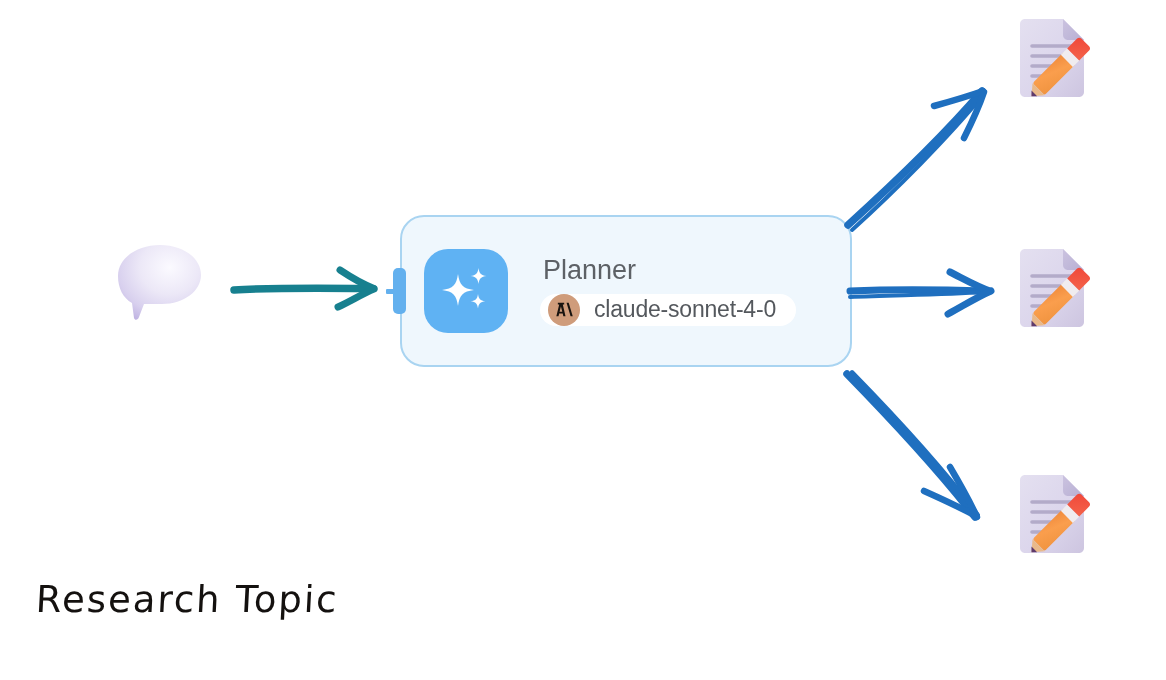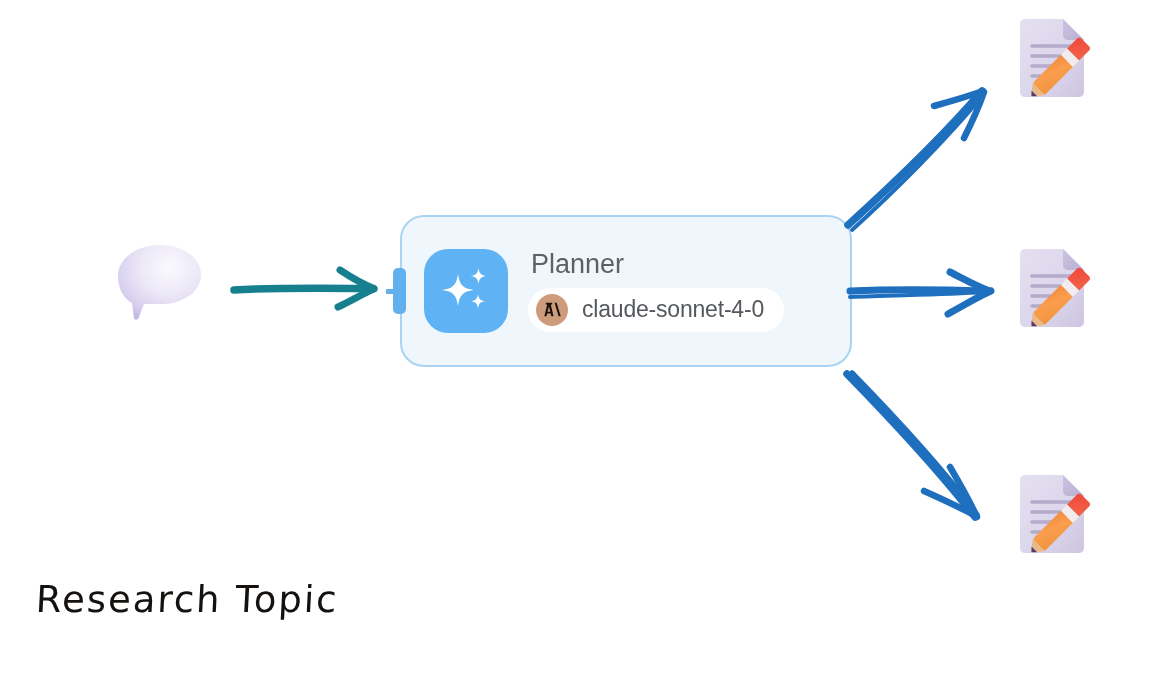--- a/index.html
+++ b/index.html
@@ -67,20 +67,21 @@
     top: 215px;
     width: 452px;
     height: 152px;
     background: #eff7fd;
     border: 2px solid #a9d4f1;
     border-radius: 24px;
     box-sizing: border-box;
     display: flex;
     align-items: center;
     padding-left: 22px;
+    gap: 12px;
   }
   #planner-left-handle {
     position: absolute;
     left: -9px;
     top: 50%;
     margin-top: -23px;
     width: 13px;
     height: 46px;
     background: #63b0ee;
     border-radius: 5px;
@@ -119,21 +120,21 @@
     color: #5d6166;
     line-height: 1.05;
     margin-bottom: 9px;
     margin-left: 3px;
   }
   #planner-model-pill {
     display: inline-flex;
     align-items: center;
     background: #ffffff;
     border-radius: 22px;
-    height: 44px;
+    height: 32px;
     padding: 0 20px 0 8px;
     align-self: flex-start;
     max-width: 100%;
     box-sizing: border-box;
   }
   #model-provider-avatar {
     width: 32px;
     height: 32px;
     border-radius: 50%;
     background: #cf9c7b;

